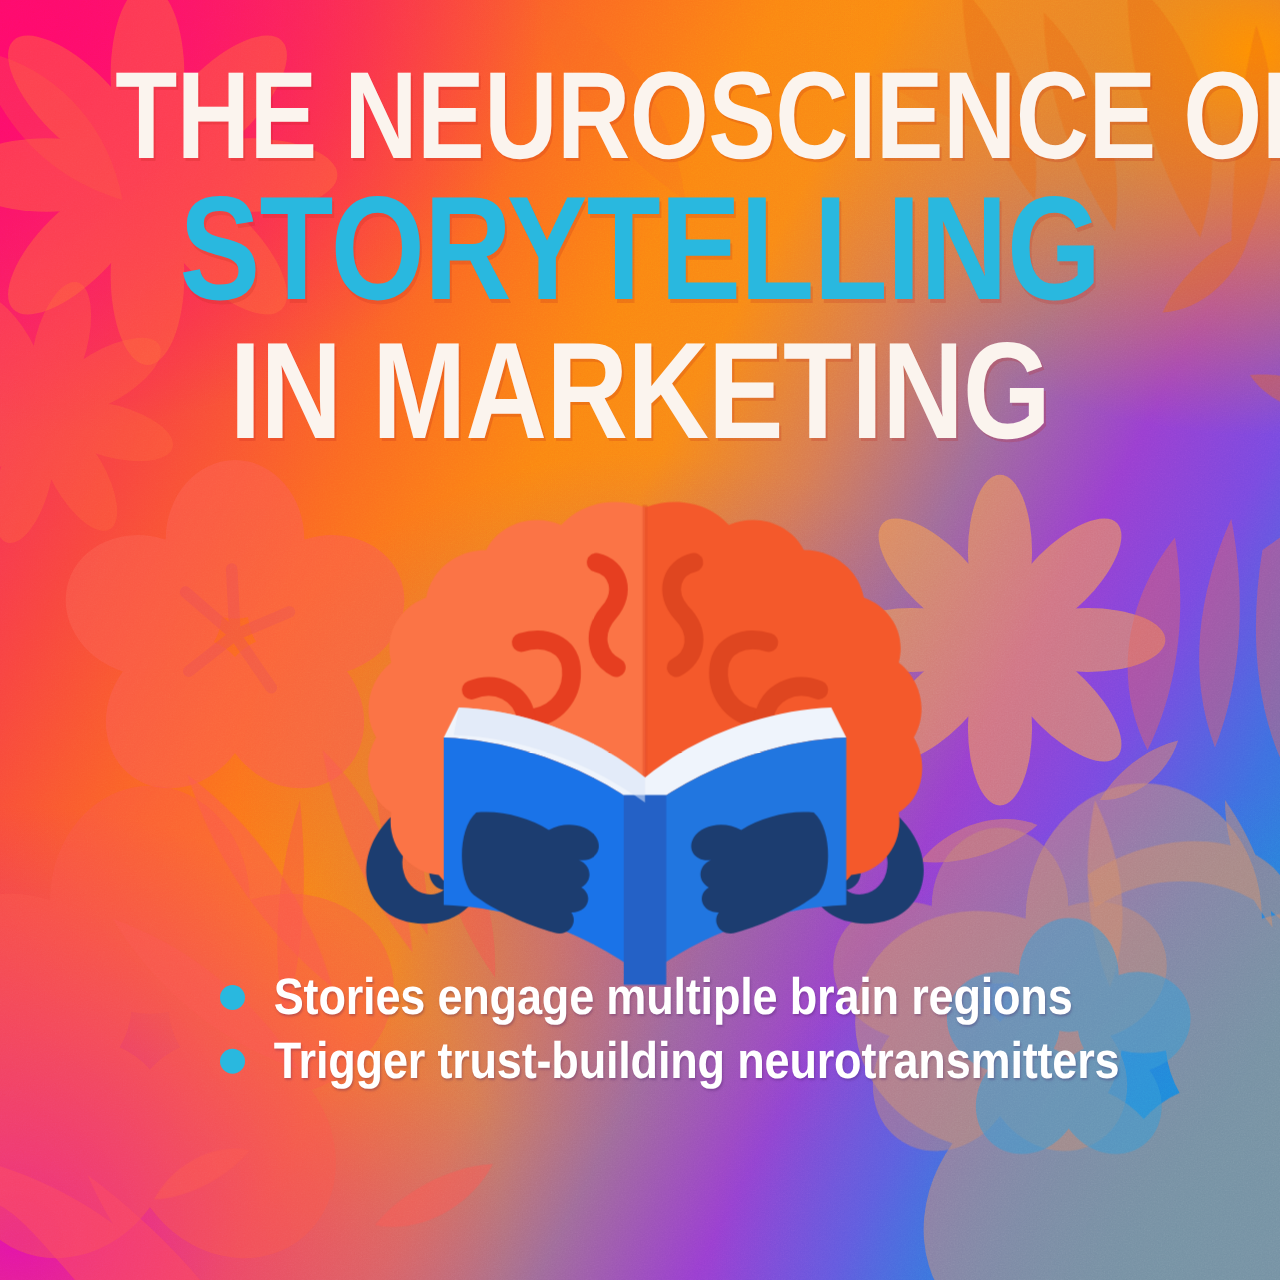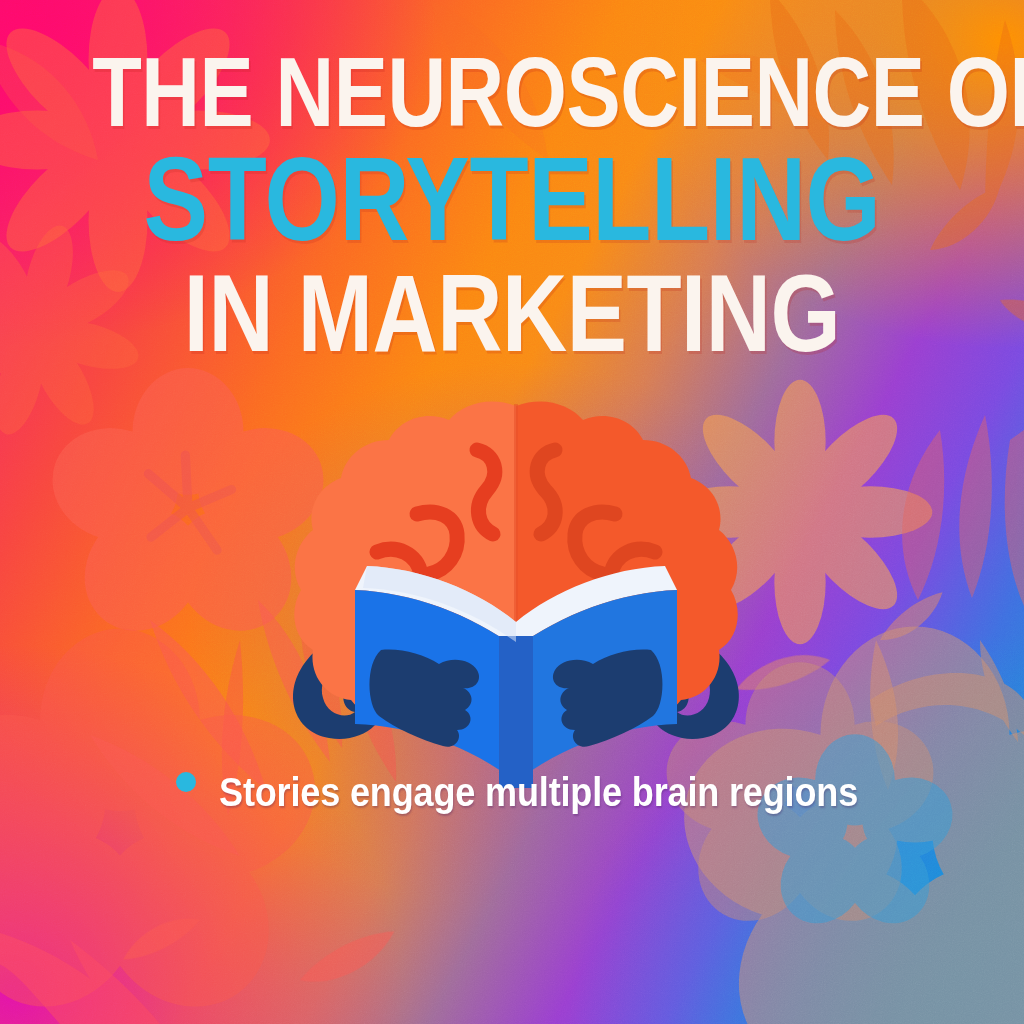--- a/index.html
+++ b/index.html
@@ -112,20 +112,21 @@
   
   .bullets {
     position: absolute;
     left: 176px;
     top: 772px;
     width: 830px;
     z-index: 6;
   }
   .bullet-row {
     display: flex;
+    align-items: center;
     height: 51px;
   }
   .bullet-dot {
     width: 20px;
     height: 20px;
     border-radius: 50%;
     background: #29B8DF;
     flex: 0 0 auto;
     margin-right: 23px;
   }
@@ -345,20 +346,24 @@
         <path d="M380,252 C360,250 338,256 322,266 C308,258 290,262 284,272 C278,282 286,292 298,290 C288,294 286,306 296,312 C286,318 290,332 304,332 C298,340 306,352 318,348 C340,342 366,330 382,318 C394,308 396,266 380,252 Z"></path>
       </g>
     </svg>
   </div>
 
   <div class="bullets">
     <div class="bullet-row">
       <span class="bullet-dot"></span>
       <span class="bullet-text">Stories engage multiple brain regions</span>
     </div>
+    <div class="bullet-row">
+      <span class="bullet-dot"></span>
+      <span class="bullet-text">Trigger trust-building neurotransmitters</span>
+    </div>
   </div>
 
   <div class="grain">
     <svg width="1024" height="1024" xmlns="http://www.w3.org/2000/svg">
       <filter id="noise">
         <feTurbulence type="fractalNoise" baseFrequency="0.9" numOctaves="3" stitchTiles="stitch"></feTurbulence>
         <feColorMatrix type="saturate" values="0"></feColorMatrix>
       </filter>
       <rect width="1024" height="1024" filter="url(#noise)"></rect>
     </svg>

